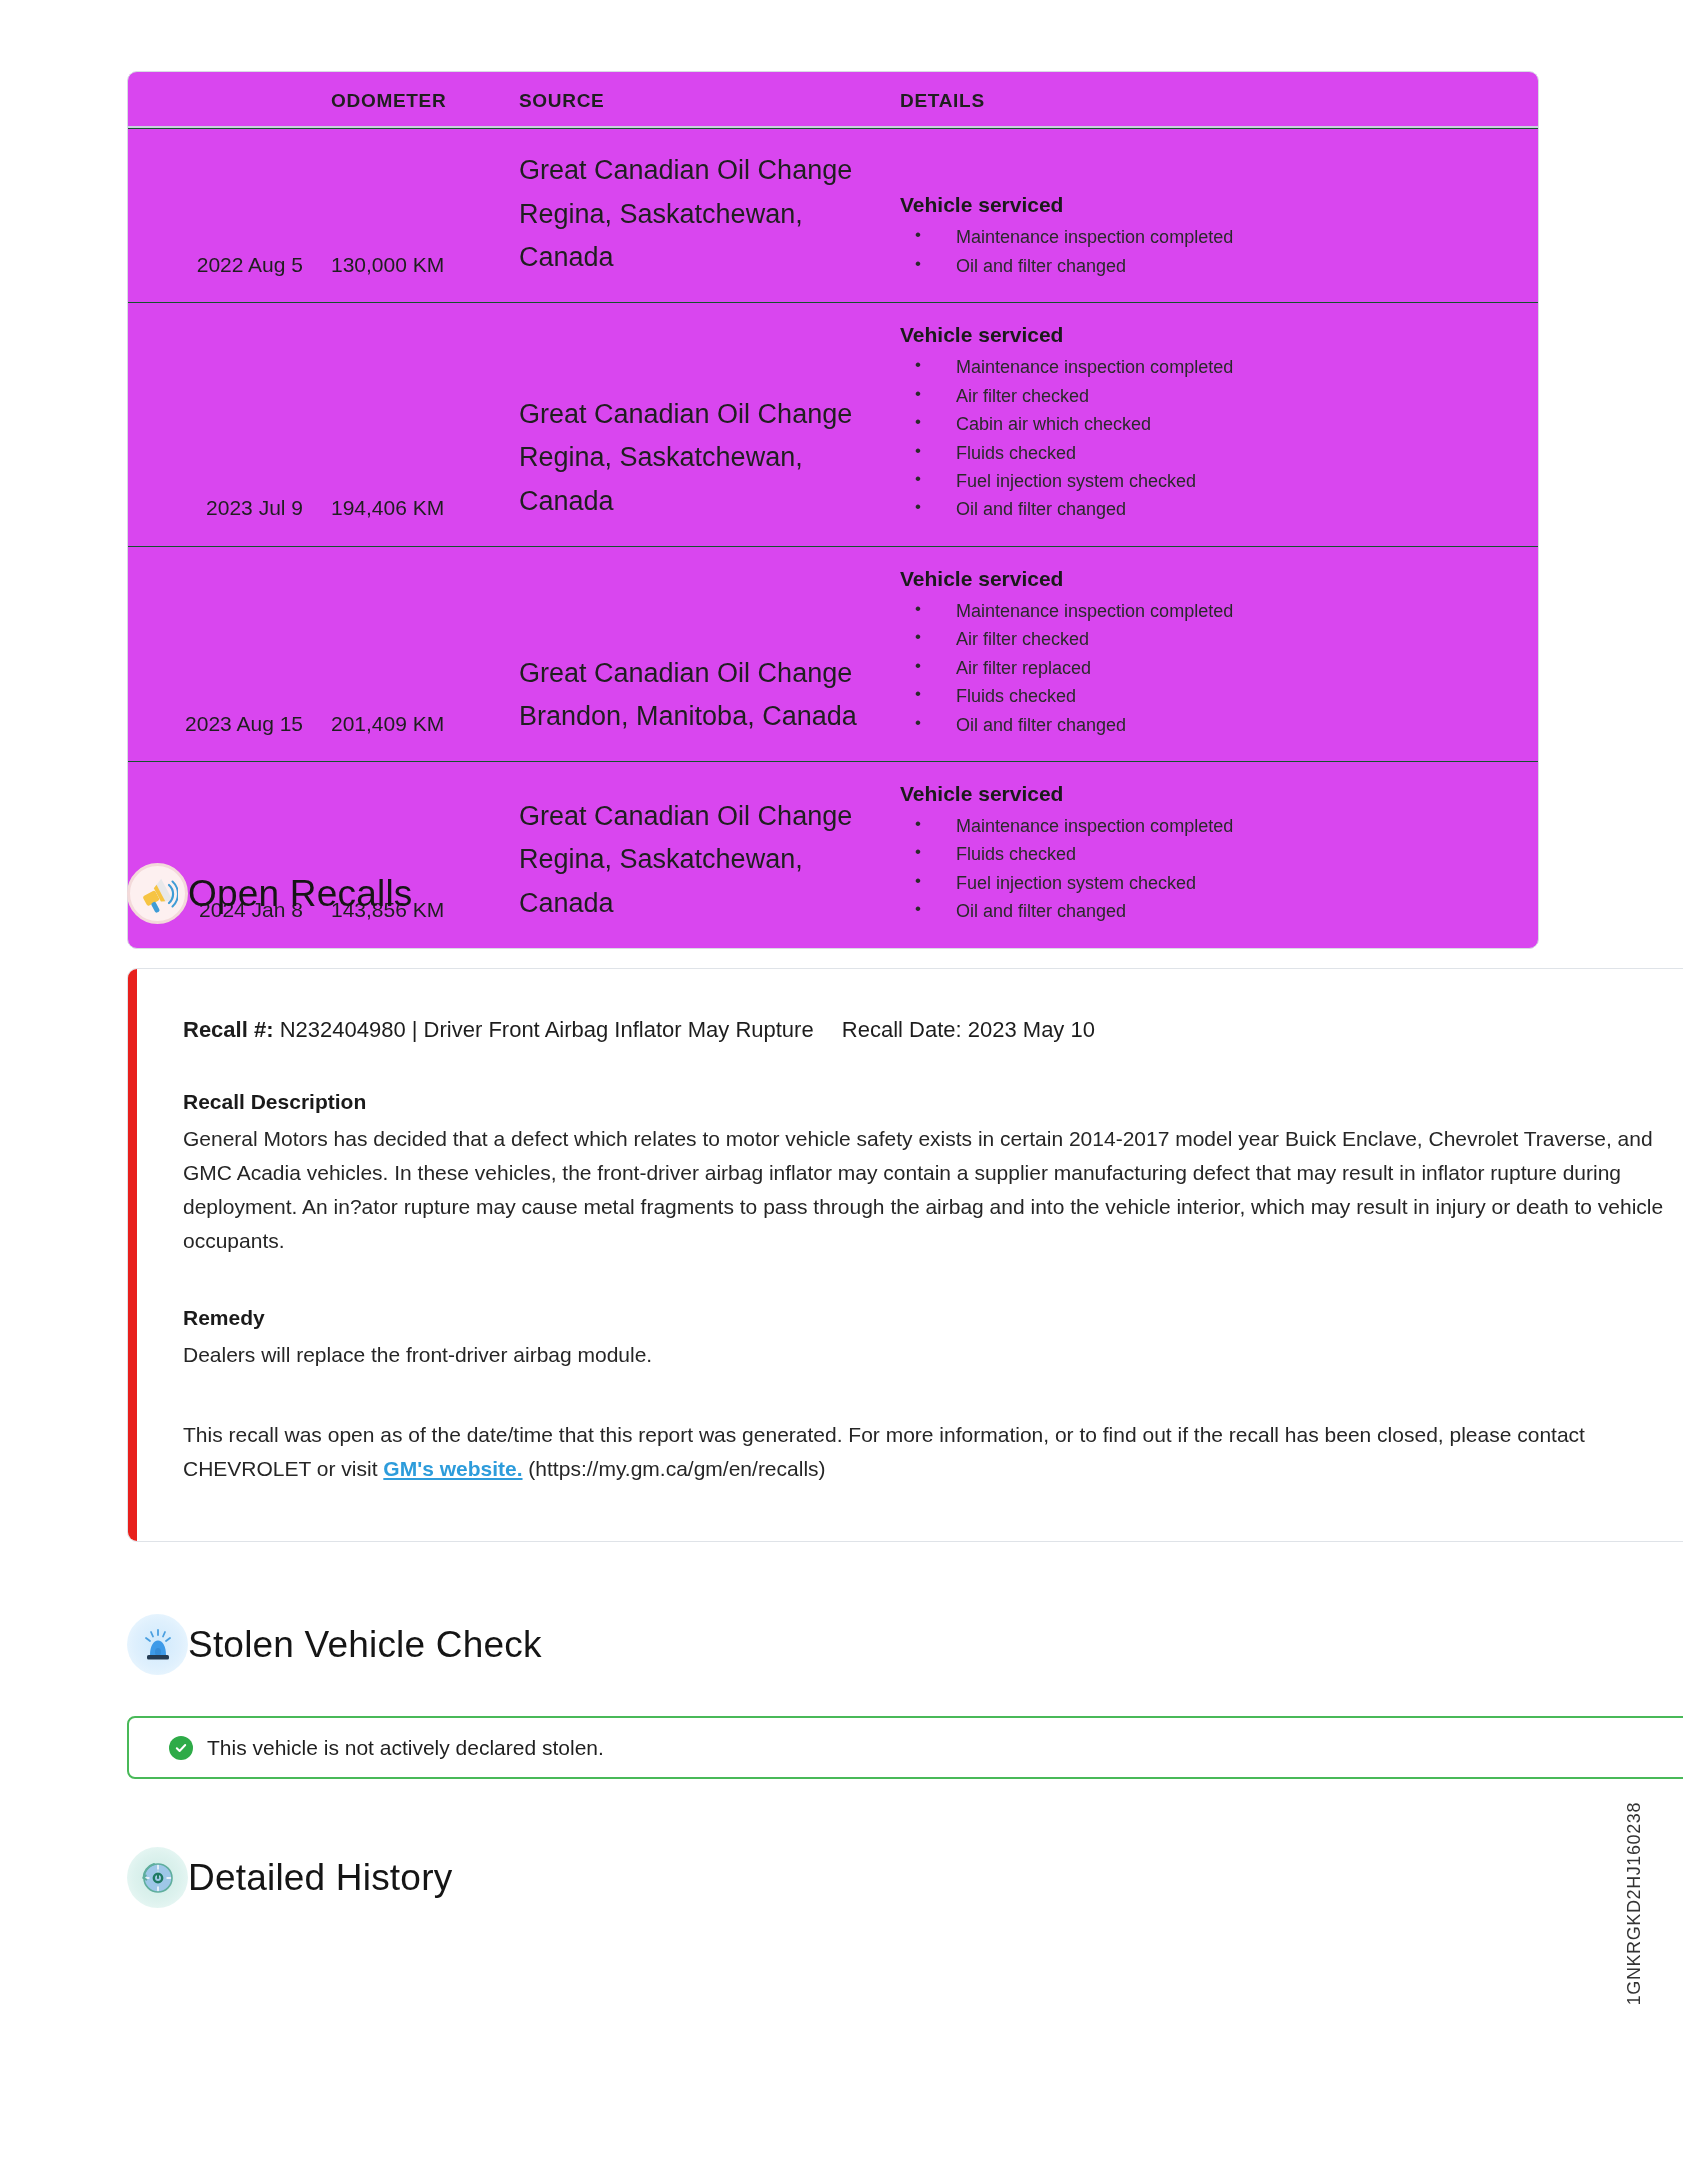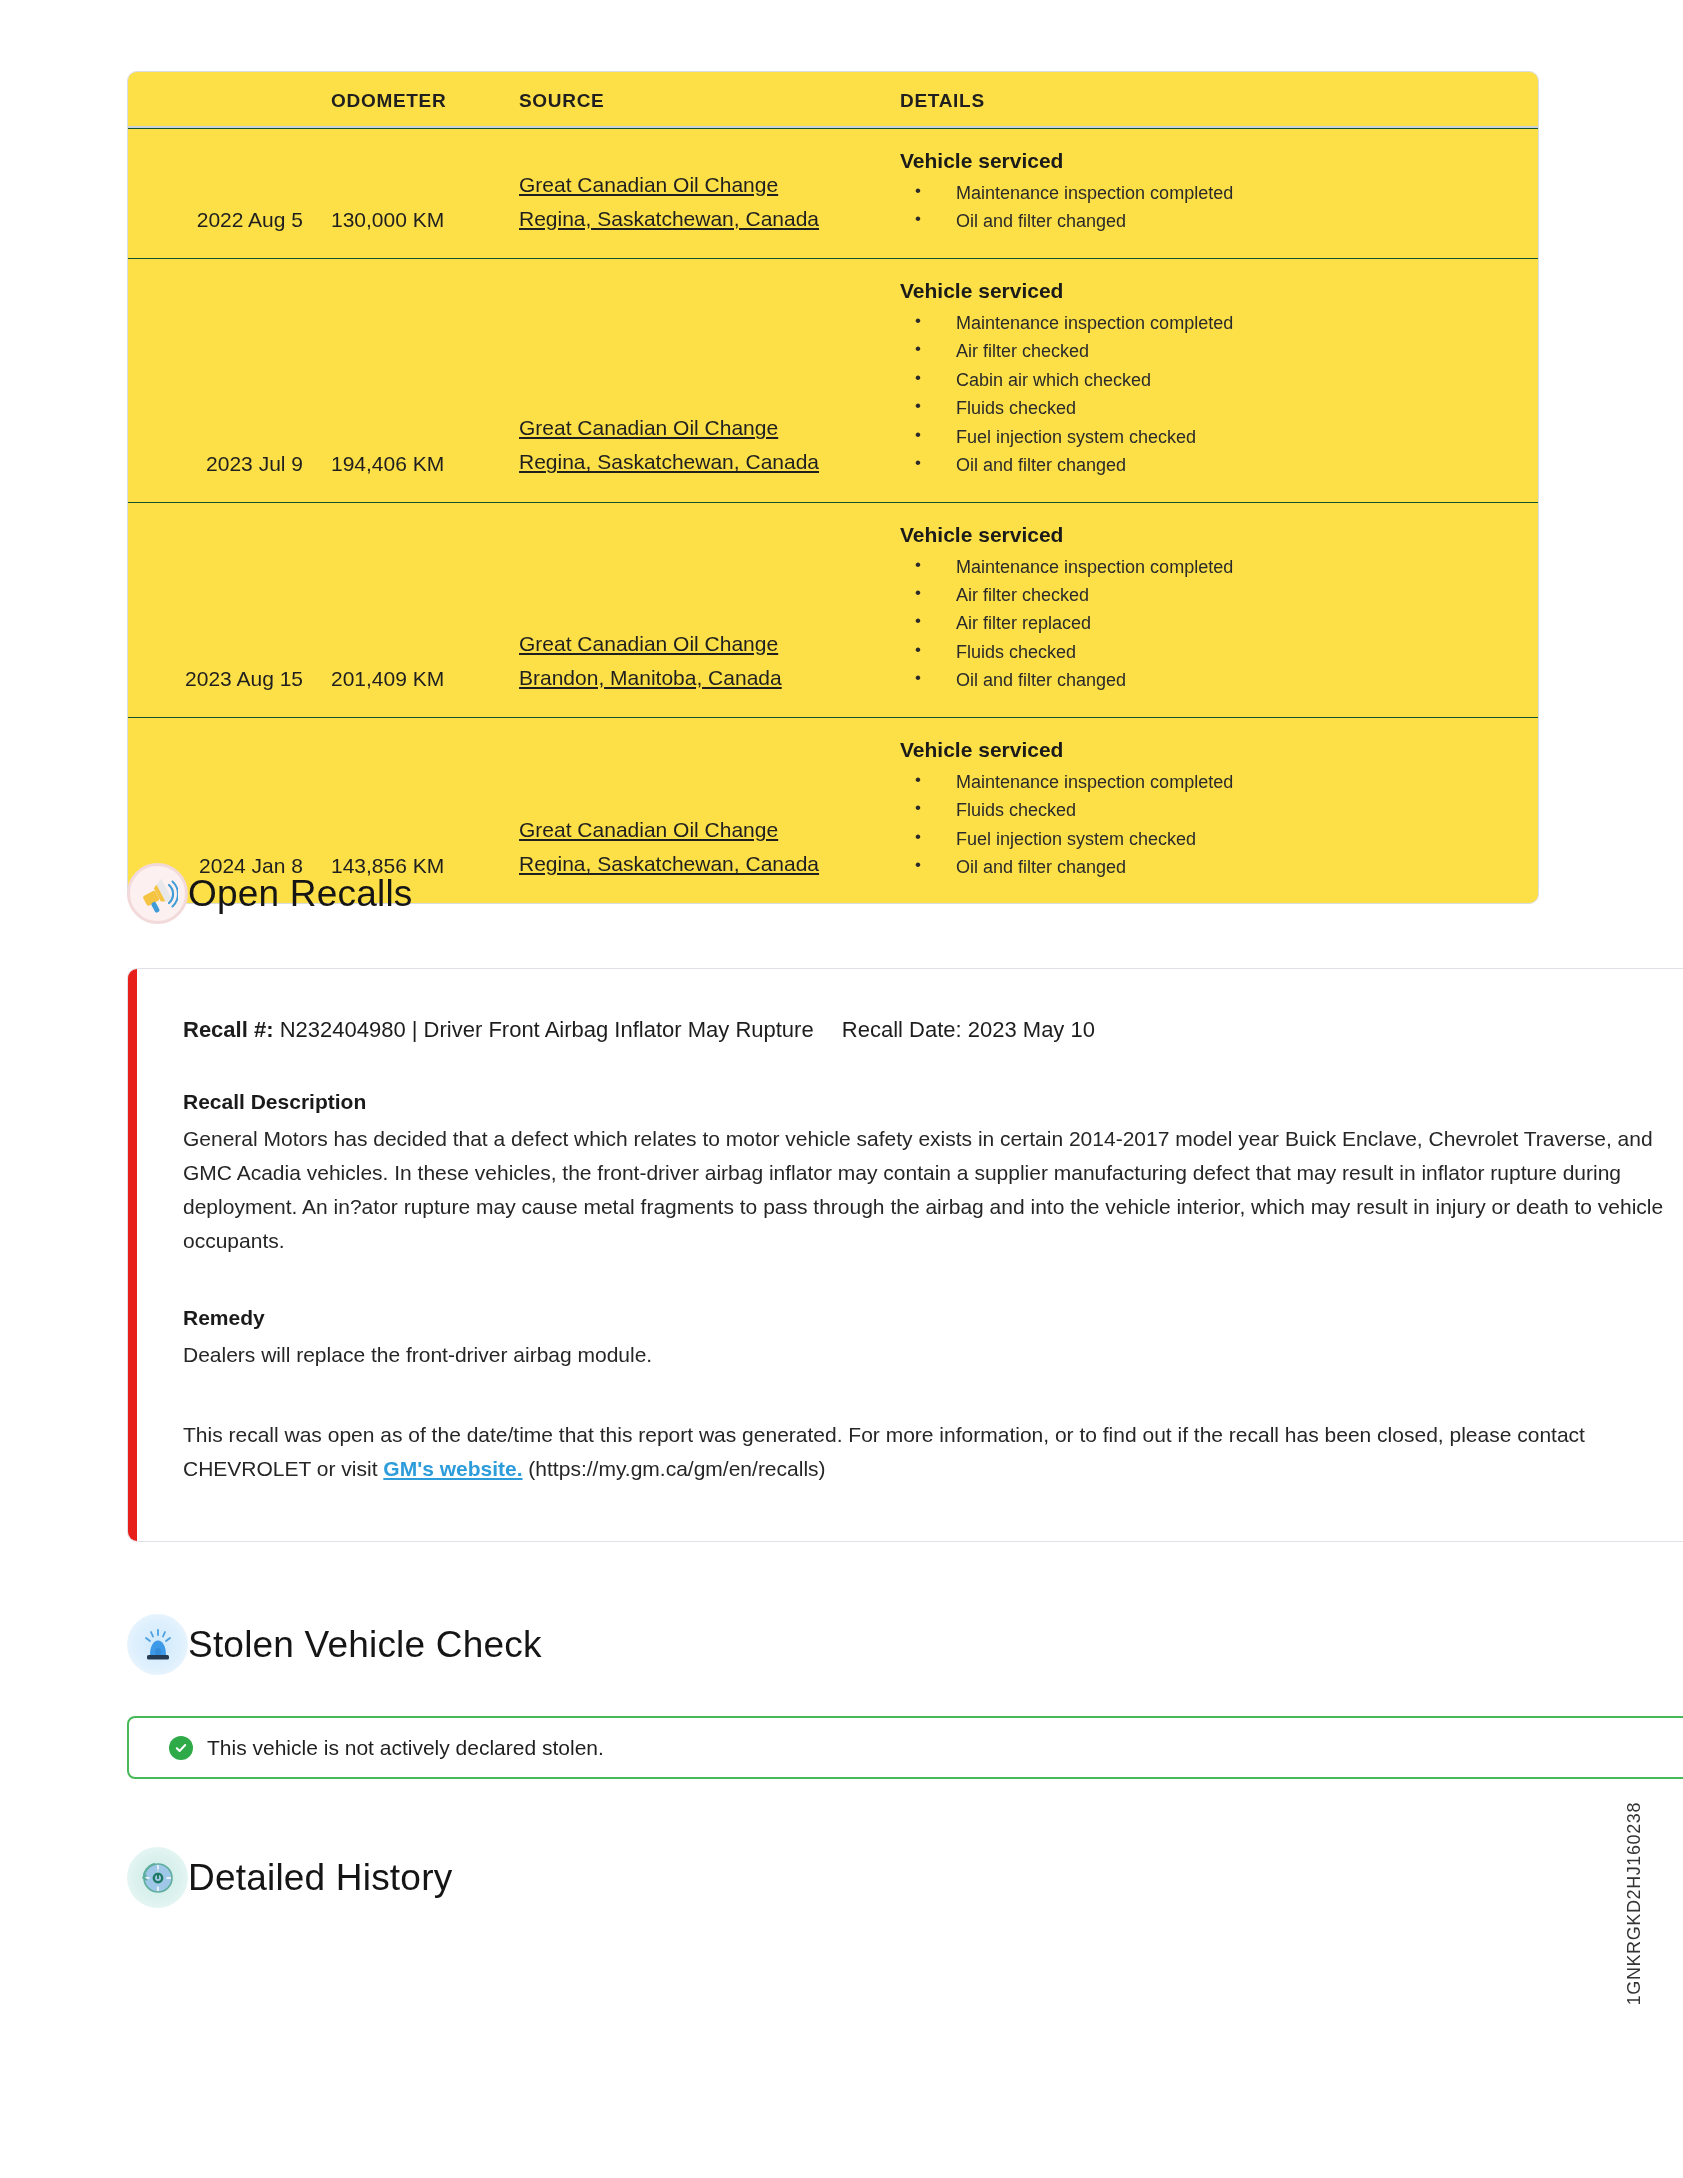--- a/index.html
+++ b/index.html
@@ -26,21 +26,21 @@
   }
 
   
   .service-card {
     position: absolute;
     left: 127px;
     top: 71px;
     width: 1412px;
     border: 1px solid #d8dde3;
     border-radius: 10px;
-    background: #fde047;
+    background: #d946ef;
   }
   .svc-head {
     display: flex;
     align-items: flex-start;
     padding: 18px 0 14px 0;
     border-bottom: 2px solid #c9d2dc;
   }
   .svc-head .col {
     font-size: 19px;
     font-weight: 700;
@@ -70,24 +70,23 @@
     line-height: 1.5;
   }
   .cell-odo {
     width: 188px;
     font-size: 21px;
     color: #1f1f1f;
     line-height: 1.5;
   }
   .cell-source {
     width: 381px;
-    font-size: 21px;
+    font-size: 27px;
     color: #1f1f1f;
     line-height: 1.62;
-    text-decoration: underline;
   }
   .cell-source .loc { display: block; }
   .cell-det {
     flex: 1;
     padding-right: 20px;
   }
   .det-title {
     font-size: 21px;
     font-weight: 700;
     color: #1a1a1a;

